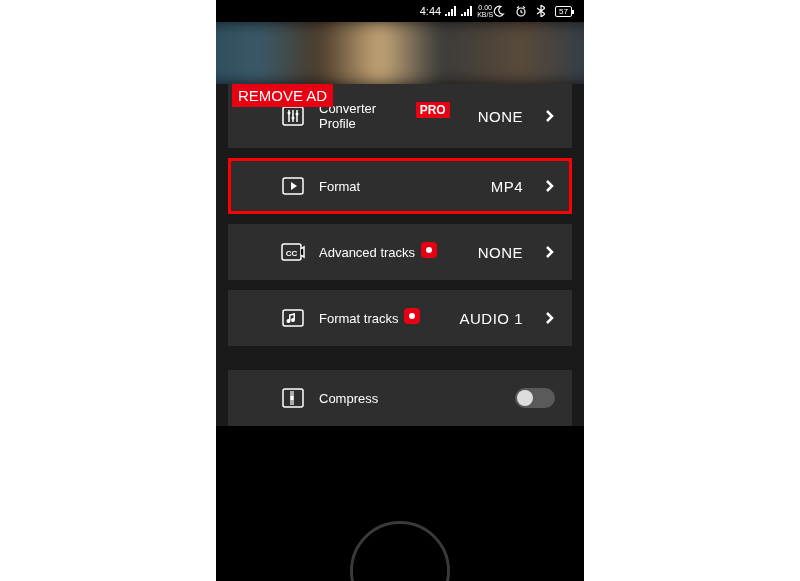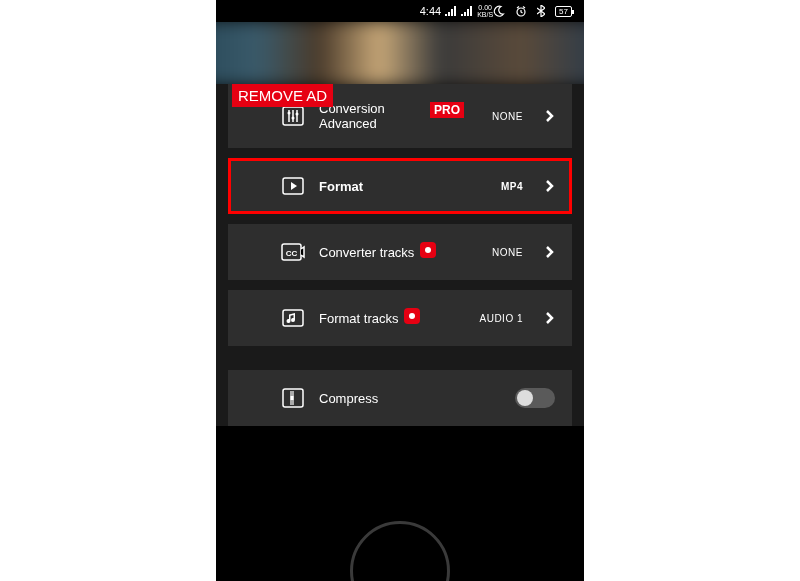--- a/index.html
+++ b/index.html
@@ -80,21 +80,21 @@
   .card {
     background: #2e2e2e;
     margin: 0 12px 10px 12px;
     padding: 14px 14px;
     display: flex;
     align-items: center;
     gap: 14px;
     cursor: pointer;
     border: 3px solid transparent;
   }
-  .card.highlight { border: 3px solid #ff0000; font-weight: bold; }
+  .card.highlight { border: 3px solid #ff0000; }
   .card .icon {
     width: 24px;
     height: 22px;
     display: flex;
     align-items: center;
     justify-content: center;
     flex-shrink: 0;
     color: #fff;
     margin-left: 36px;
   }
@@ -128,21 +128,21 @@
   }
   .badge-dot::after {
     content: '';
     width: 6px; height: 6px;
     background: #fff;
     border-radius: 50%;
   }
   .spacer { flex: 1; }
   .value {
     color: #fff;
-    font-size: 10px;
+    font-size: 15px;
     font-family: Arial, sans-serif;
     letter-spacing: 0.5px;
   }
   .chev { color: #fff; margin-left: 8px; display:flex; }
   .gap { height: 14px; }
   .advanced .label { color: #00d9e0; }
   .advanced .icon { color: #00d9e0; }
   .advanced .chev-down { color: #00d9e0; margin-left:auto; }
   .toggle {
     width: 40px; height: 20px;
@@ -219,21 +219,21 @@
       <div class="icon">
         <svg width="22" height="20" viewBox="0 0 22 20">
             <rect x="1" y="1" width="20" height="18" rx="2" fill="none" stroke="#fff" stroke-width="1.5"></rect>
             <path stroke="#fff" stroke-width="1.5" d="M7 4v12M11 4v12M15 4v12"></path>
             <circle cx="7" cy="7" r="1.5" fill="#fff"></circle>
             <circle cx="11" cy="12" r="1.5" fill="#fff"></circle>
             <circle cx="15" cy="8" r="1.5" fill="#fff"></circle>
           </svg>
       </div>
       <div class="label">
-        <span>Conversion Advanced</span>
+        <span>Converter Profile</span>
         <span class="badge-pro">PRO</span>
       </div>
       <div class="spacer"></div>
       <div class="value">NONE</div>
       <div class="chev">
         <svg width="10" height="14" viewBox="0 0 10 14">
             <path fill="none" stroke="#fff" stroke-width="2.5" d="M2 2l5 5-5 5"></path>
           </svg>
       </div>
     </div>
@@ -260,21 +260,21 @@
 
     <div class="card">
       <div class="icon">
         <svg width="24" height="18" viewBox="0 0 24 18">
             <rect x="1" y="1" width="19" height="16" rx="2" fill="none" stroke="#fff" stroke-width="1.5"></rect>
             <text x="10.5" y="12.5" font-size="8" fill="#fff" text-anchor="middle" font-family="Arial" font-weight="bold">CC</text>
             <path stroke="#fff" stroke-width="1.5" d="M20 6l3-2v10l-3-2"></path>
           </svg>
       </div>
       <div class="label">
-        <span>Converter tracks</span>
+        <span>Advanced tracks</span>
         <span class="badge-dot"></span>
       </div>
       <div class="spacer"></div>
       <div class="value">NONE</div>
       <div class="chev">
         <svg width="10" height="14" viewBox="0 0 10 14">
             <path fill="none" stroke="#fff" stroke-width="2.5" d="M2 2l5 5-5 5"></path>
           </svg>
       </div>
     </div>

